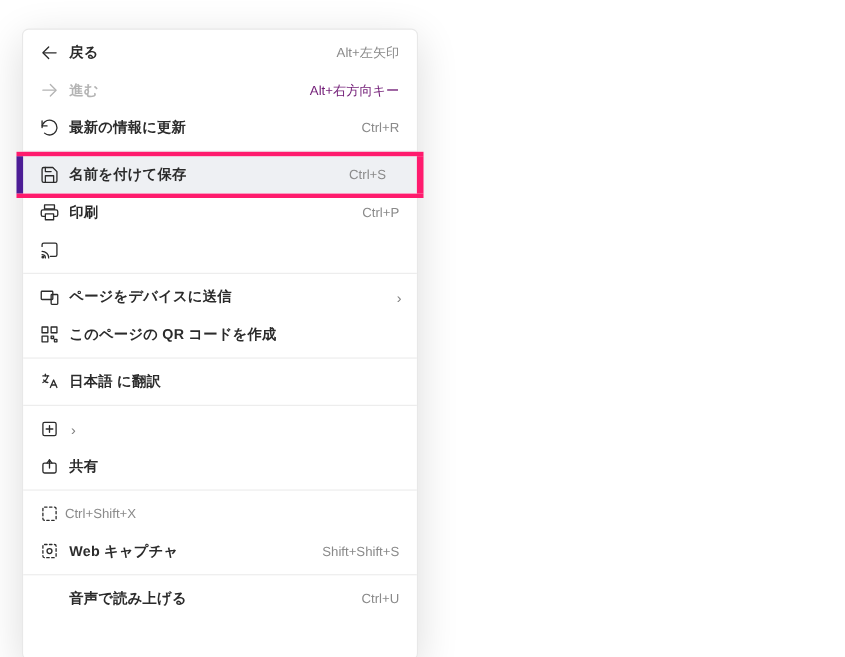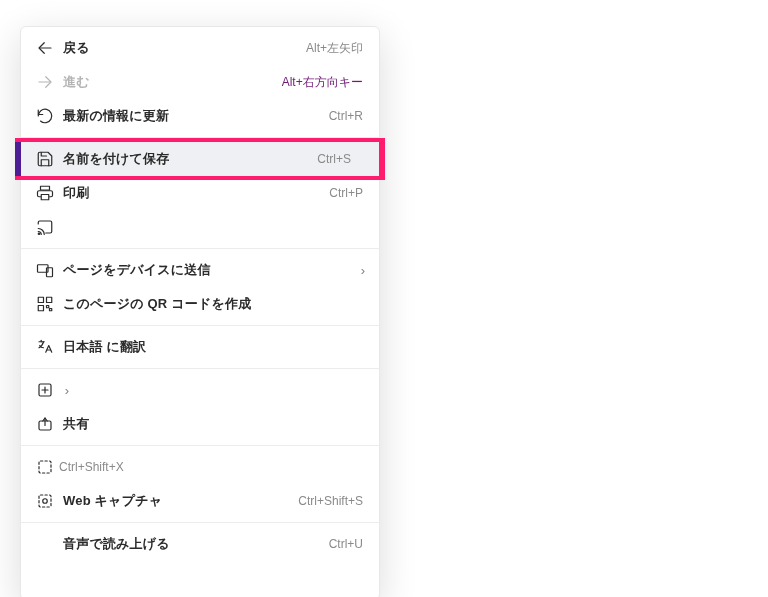--- a/index.html
+++ b/index.html
@@ -222,21 +222,21 @@
   </div>
 
   <div class="item">
     <span class="icon">
       <svg viewBox="0 0 24 24" fill="none" stroke="currentColor" stroke-width="1.6" stroke-linecap="round" stroke-linejoin="round" stroke-dasharray="3 3">
           <rect x="4" y="4" width="16" height="16" rx="2"></rect>
           <circle cx="12" cy="12" r="3" stroke-dasharray="0"></circle>
         </svg>
     </span>
     <span class="label">Web キャプチャ</span>
-    <span class="hotkey">Ctrl+Shift+S</span>
+    <span class="hotkey">Shift+Shift+S</span>
   </div>
 
   <div class="sep"></div>
 
   <div class="item source">
     <span class="icon">
         <svg></svg>
       </span>
     <span class="label">音声で読み上げる</span>
     <span class="hotkey">Ctrl+U</span>

